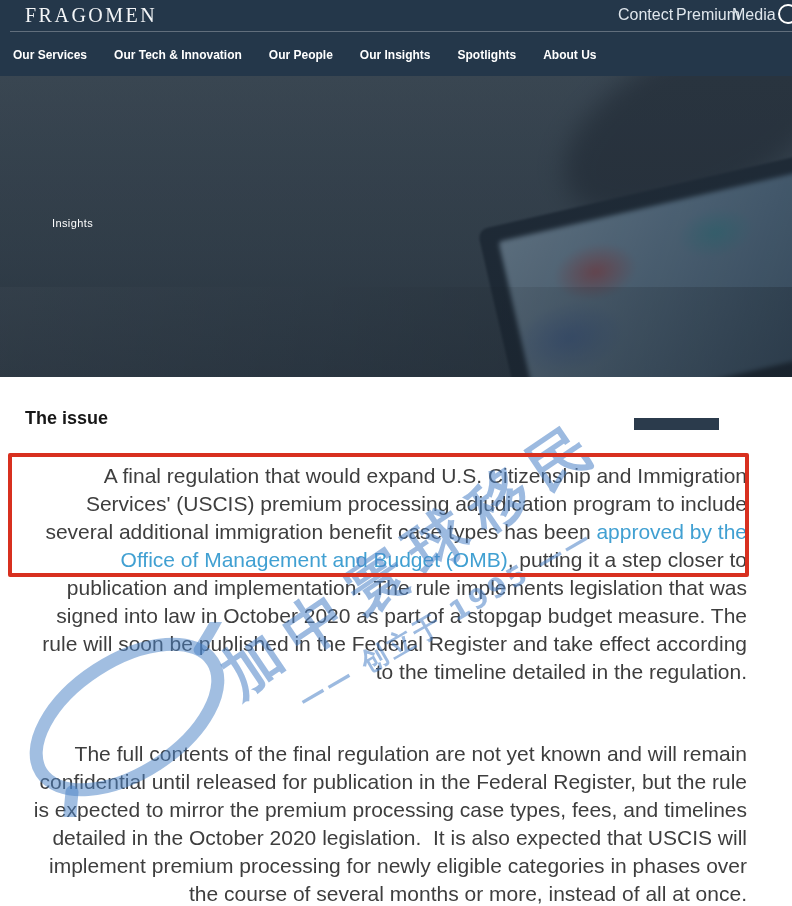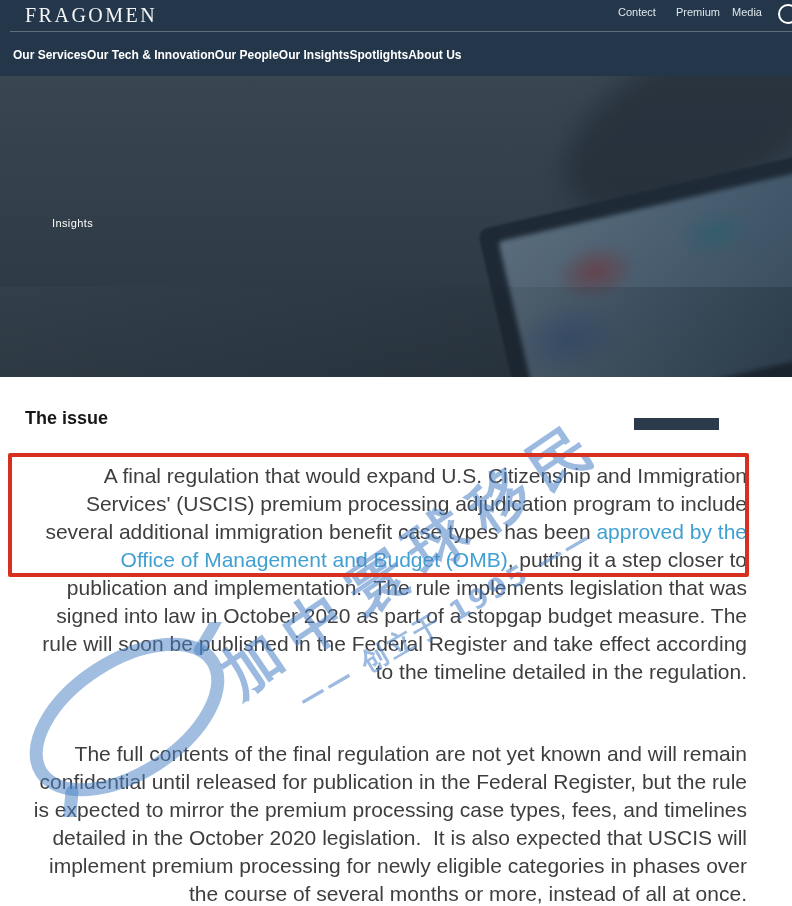--- a/index.html
+++ b/index.html
@@ -15,32 +15,32 @@
     position:absolute; left:0; top:0; width:792px; height:76px;
     background:#24374a; overflow:hidden; z-index:10;
   }
   .logo {
     position:absolute; left:25px; top:4px;
     font-family:"Liberation Serif", serif;
     font-size:20px; letter-spacing:2.5px; color:#f3f5f7; font-weight:500;
     cursor:pointer;
   }
   .top-nav a {
-    position:absolute; top:6px; font-size:11px; color:#dfe6ec;
+    position:absolute; top:6px; font-size:16px; color:#dfe6ec;
     text-decoration:none; cursor:pointer;
   }
   .top-link-contact { left:618px; }
   .top-link-careers { left:676px; }
   .top-link-media   { left:732px; }
   .search-btn { position:absolute; top:2px; left:776px; cursor:pointer; }
   .header-divider {
     position:absolute; left:10px; right:0; top:31px; height:1px;
     background:rgba(255,255,255,0.28);
   }
-  .main-nav { position:absolute; left:13px; top:48px; display:flex; }
+  .main-nav { position:absolute; left:13px; top:48px; display:flex; gap:27px; }
   .main-nav a {
     font-size:12px; font-weight:bold; color:#ffffff;
     text-decoration:none; white-space:nowrap; cursor:pointer;
   }
 
   
   .hero {
     position:absolute; left:0; top:76px; width:792px; height:301px;
     background:linear-gradient(180deg,#46525c 0%, #3f4b55 60%, #37424c 100%);
     overflow:hidden; z-index:5;

